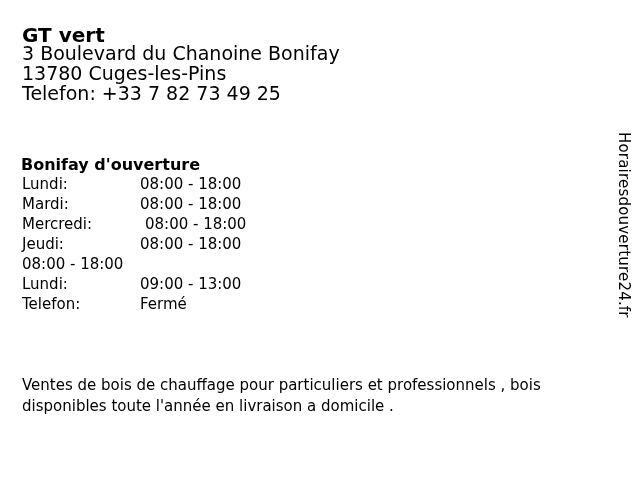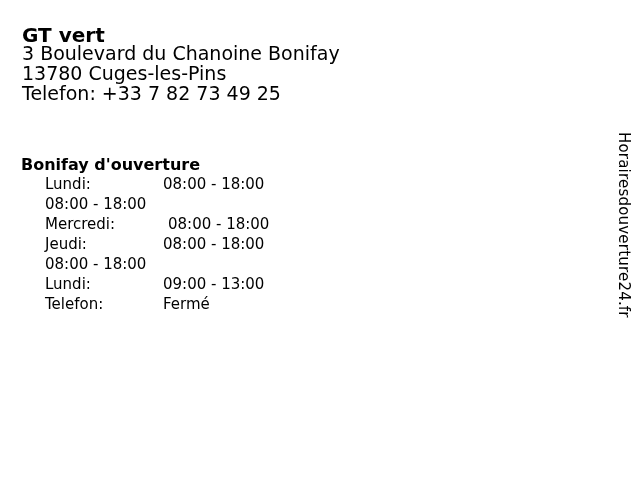--- a/index.html
+++ b/index.html
@@ -43,21 +43,21 @@
   }
   .hours-heading { top: 142px; }
   .info-heading  { top: 333px; }
   .hours-table {
     position: absolute;
     left: 22px;
     top: 174px;
     font-size: 15px;
     line-height: 20px;
   }
-  .hours-row { display: flex; margin-left: 23px; }
+  .hours-row { display: flex; }
   .day-label {
     display: inline-block;
     width: 118px;
     white-space: nowrap;
   }
   .day-hours { white-space: nowrap; }
   .info-text {
     position: absolute;
     left: 22px;
     top: 360px;
@@ -89,20 +89,21 @@
   </div>
 
   <h2 class="section-heading hours-heading">Bonifay d'ouverture</h2>
 
   <div class="hours-table">
     <div class="hours-row">
       <span class="day-label">Lundi:</span>
       <span class="day-hours">08:00 - 18:00</span>
     </div>
     <div class="hours-row">
+      <span class="day-label">Mardi:</span>
       <span class="day-hours">08:00 - 18:00</span>
     </div>
     <div class="hours-row">
       <span class="day-label">Mercredi:</span>
       <span class="day-hours" style="margin-left:5px">08:00 - 18:00</span>
     </div>
     <div class="hours-row">
       <span class="day-label">Jeudi:</span>
       <span class="day-hours">08:00 - 18:00</span>
     </div>
@@ -113,16 +114,17 @@
       <span class="day-label">Lundi:</span>
       <span class="day-hours">09:00 - 13:00</span>
     </div>
     <div class="hours-row">
       <span class="day-label">Telefon:</span>
       <span class="day-hours">Fermé</span>
     </div>
   </div>
 
 
+  <p class="info-text">Ventes de bois de chauffage pour particuliers et professionnels , bois disponibles toute l'année en livraison a domicile .</p>
 
   <div class="watermark">Horairesdouverture24.fr</div>
 
 </div>
 
 </body></html>

